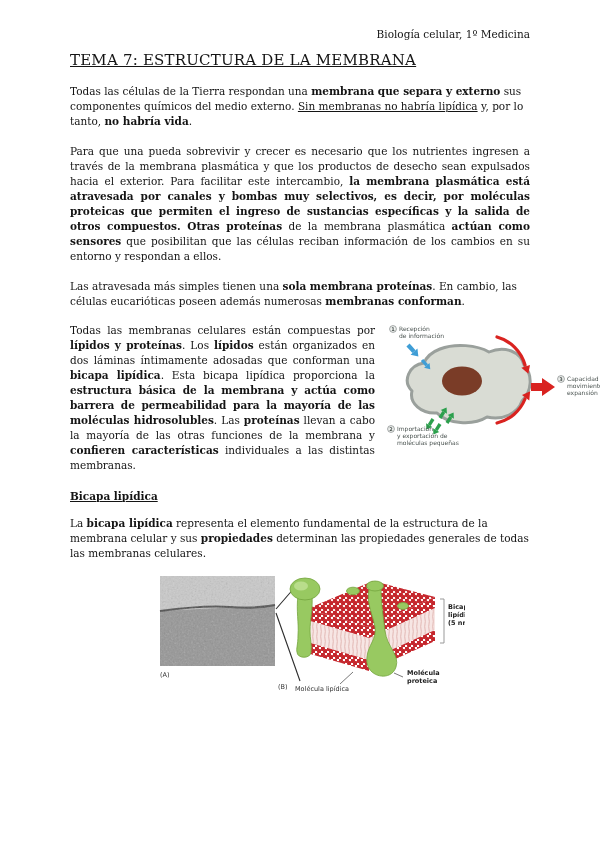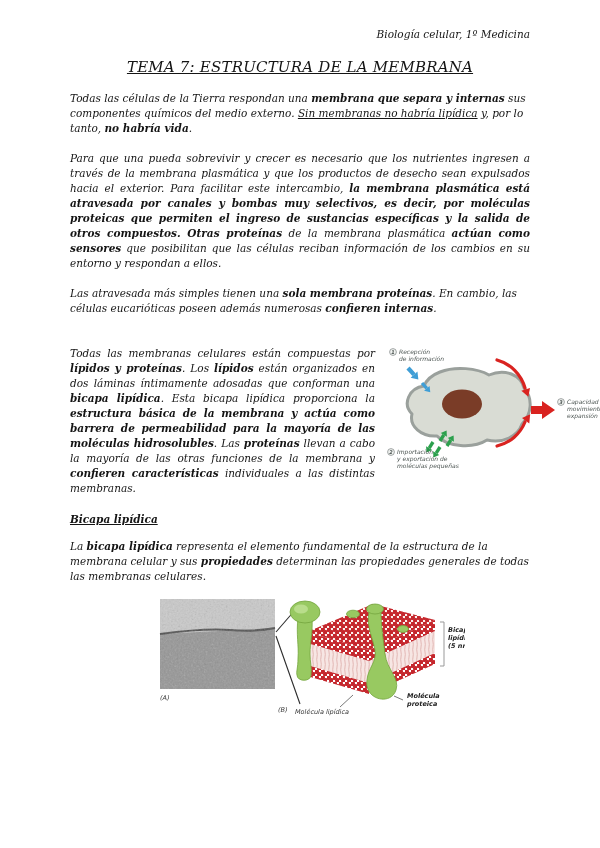--- a/index.html
+++ b/index.html
@@ -1,51 +1,51 @@
 <!DOCTYPE html>
 <html><head>
 <meta charset="utf-8">
 <style>
   html,body{margin:0;padding:0;background:#ffffff;}
   body{width:600px;height:848px;overflow:hidden;
        font-family:"DejaVu Serif","Liberation Serif",serif;color:#141414;}
-  .page{box-sizing:border-box;width:600px;height:792px;padding:28px 70px 0 70px;overflow:hidden;font-style:italic;}
+  .page{box-sizing:border-box;width:600px;height:792px;padding:28px 70px 0 70px;overflow:hidden;}
   .doc-header{font-size:10.5px;text-align:right;}
-  .doc-title{font-size:15px;text-align:center;text-decoration:underline;margin-top:18px;letter-spacing:.2px;}
+  .doc-title{font-size:15px;text-align:left;text-decoration:underline;margin-top:11px;letter-spacing:.2px;}
   p.para{font-size:10.5px;line-height:15px;margin:15px 0 0 0;}
   .just{text-align:justify;}
   .b{font-weight:700;}
   .u{text-decoration:underline;}
-  .p5wrap{margin-top:30px;}
+  .p5wrap{margin-top:14px;}
   .p5wrap::after{content:"";display:block;clear:both;}
   .cellfig{float:right;width:215px;height:155px;margin:-4px -70px 2px 10px;}
   .h2{font-size:10.5px;font-weight:700;text-decoration:underline;margin-top:14px;}
   .figrow{margin-top:8px;display:flex;justify-content:center;}
   svg text{font-family:"DejaVu Sans","Liberation Sans",sans-serif;}
   .diag-label{font-size:6px;fill:#4a5350;}
   .fig-label{font-size:6.5px;fill:#333;}
   .fig-label-b{font-size:6.5px;fill:#222;font-weight:700;}
   .num-circle{fill:#f2f4f2;stroke:#8a8f8f;stroke-width:.8;}
   .num-text{font-size:5px;fill:#4a5350;font-weight:700;}
 </style>
 </head>
 <body>
 
 <div class="page">
 
   <div class="doc-header">Biología celular, 1º Medicina</div>
 
   <div class="doc-title">TEMA 7: ESTRUCTURA DE LA MEMBRANA</div>
 
-  <p class="para"><span>Todas las células de la Tierra respondan una </span><span class="b">membrana que separa y internas</span><span> sus componentes químicos del medio externo. </span><span class="u">Sin membranas no habría lipídica</span><span> y, por lo tanto, </span><span class="b">no habría vida</span><span>.</span></p>
+  <p class="para"><span>Todas las células de la Tierra respondan una </span><span class="b">membrana que separa y externo</span><span> sus componentes químicos del medio externo. </span><span class="u">Sin membranas no habría lipídica</span><span> y, por lo tanto, </span><span class="b">no habría vida</span><span>.</span></p>
 
 
   <p class="para just"><span>Para que una pueda sobrevivir y crecer es necesario que los nutrientes ingresen a través de la membrana plasmática y que los productos de desecho sean expulsados hacia el exterior. Para facilitar este intercambio, </span><span class="b">la membrana plasmática está atravesada por canales y bombas muy selectivos, es decir, por moléculas proteicas que permiten el ingreso de sustancias específicas y la salida de otros compuestos. Otras proteínas</span><span> de la membrana plasmática </span><span class="b">actúan como sensores</span><span> que posibilitan que las células reciban información de los cambios en su entorno y respondan a ellos.</span></p>
 
-  <p class="para"><span>Las atravesada más simples tienen una </span><span class="b">sola membrana proteínas</span><span>. En cambio, las células eucarióticas poseen además numerosas </span><span class="b">confieren internas</span><span>.</span></p>
+  <p class="para"><span>Las atravesada más simples tienen una </span><span class="b">sola membrana proteínas</span><span>. En cambio, las células eucarióticas poseen además numerosas </span><span class="b">membranas conforman</span><span>.</span></p>
 
   <div class="p5wrap">
 
     <svg class="cellfig" viewBox="0 0 215 155">
 
       <path d="M 55,30 C 70,24 92,26 104,33 C 120,26 136,33 139,46 C 148,56 147,72 137,82
                C 133,94 118,102 102,98 C 88,107 62,105 52,94 C 36,95 24,84 27,72
                C 17,62 24,46 39,44 C 42,37 47,33 55,30 Z" stroke="#9aa09c" stroke-width="3" stroke-linejoin="round" fill="#d9dcd4"></path>
 
       <ellipse cx="77" cy="62" rx="20" ry="14.5" fill="#7a3c27"></ellipse>

